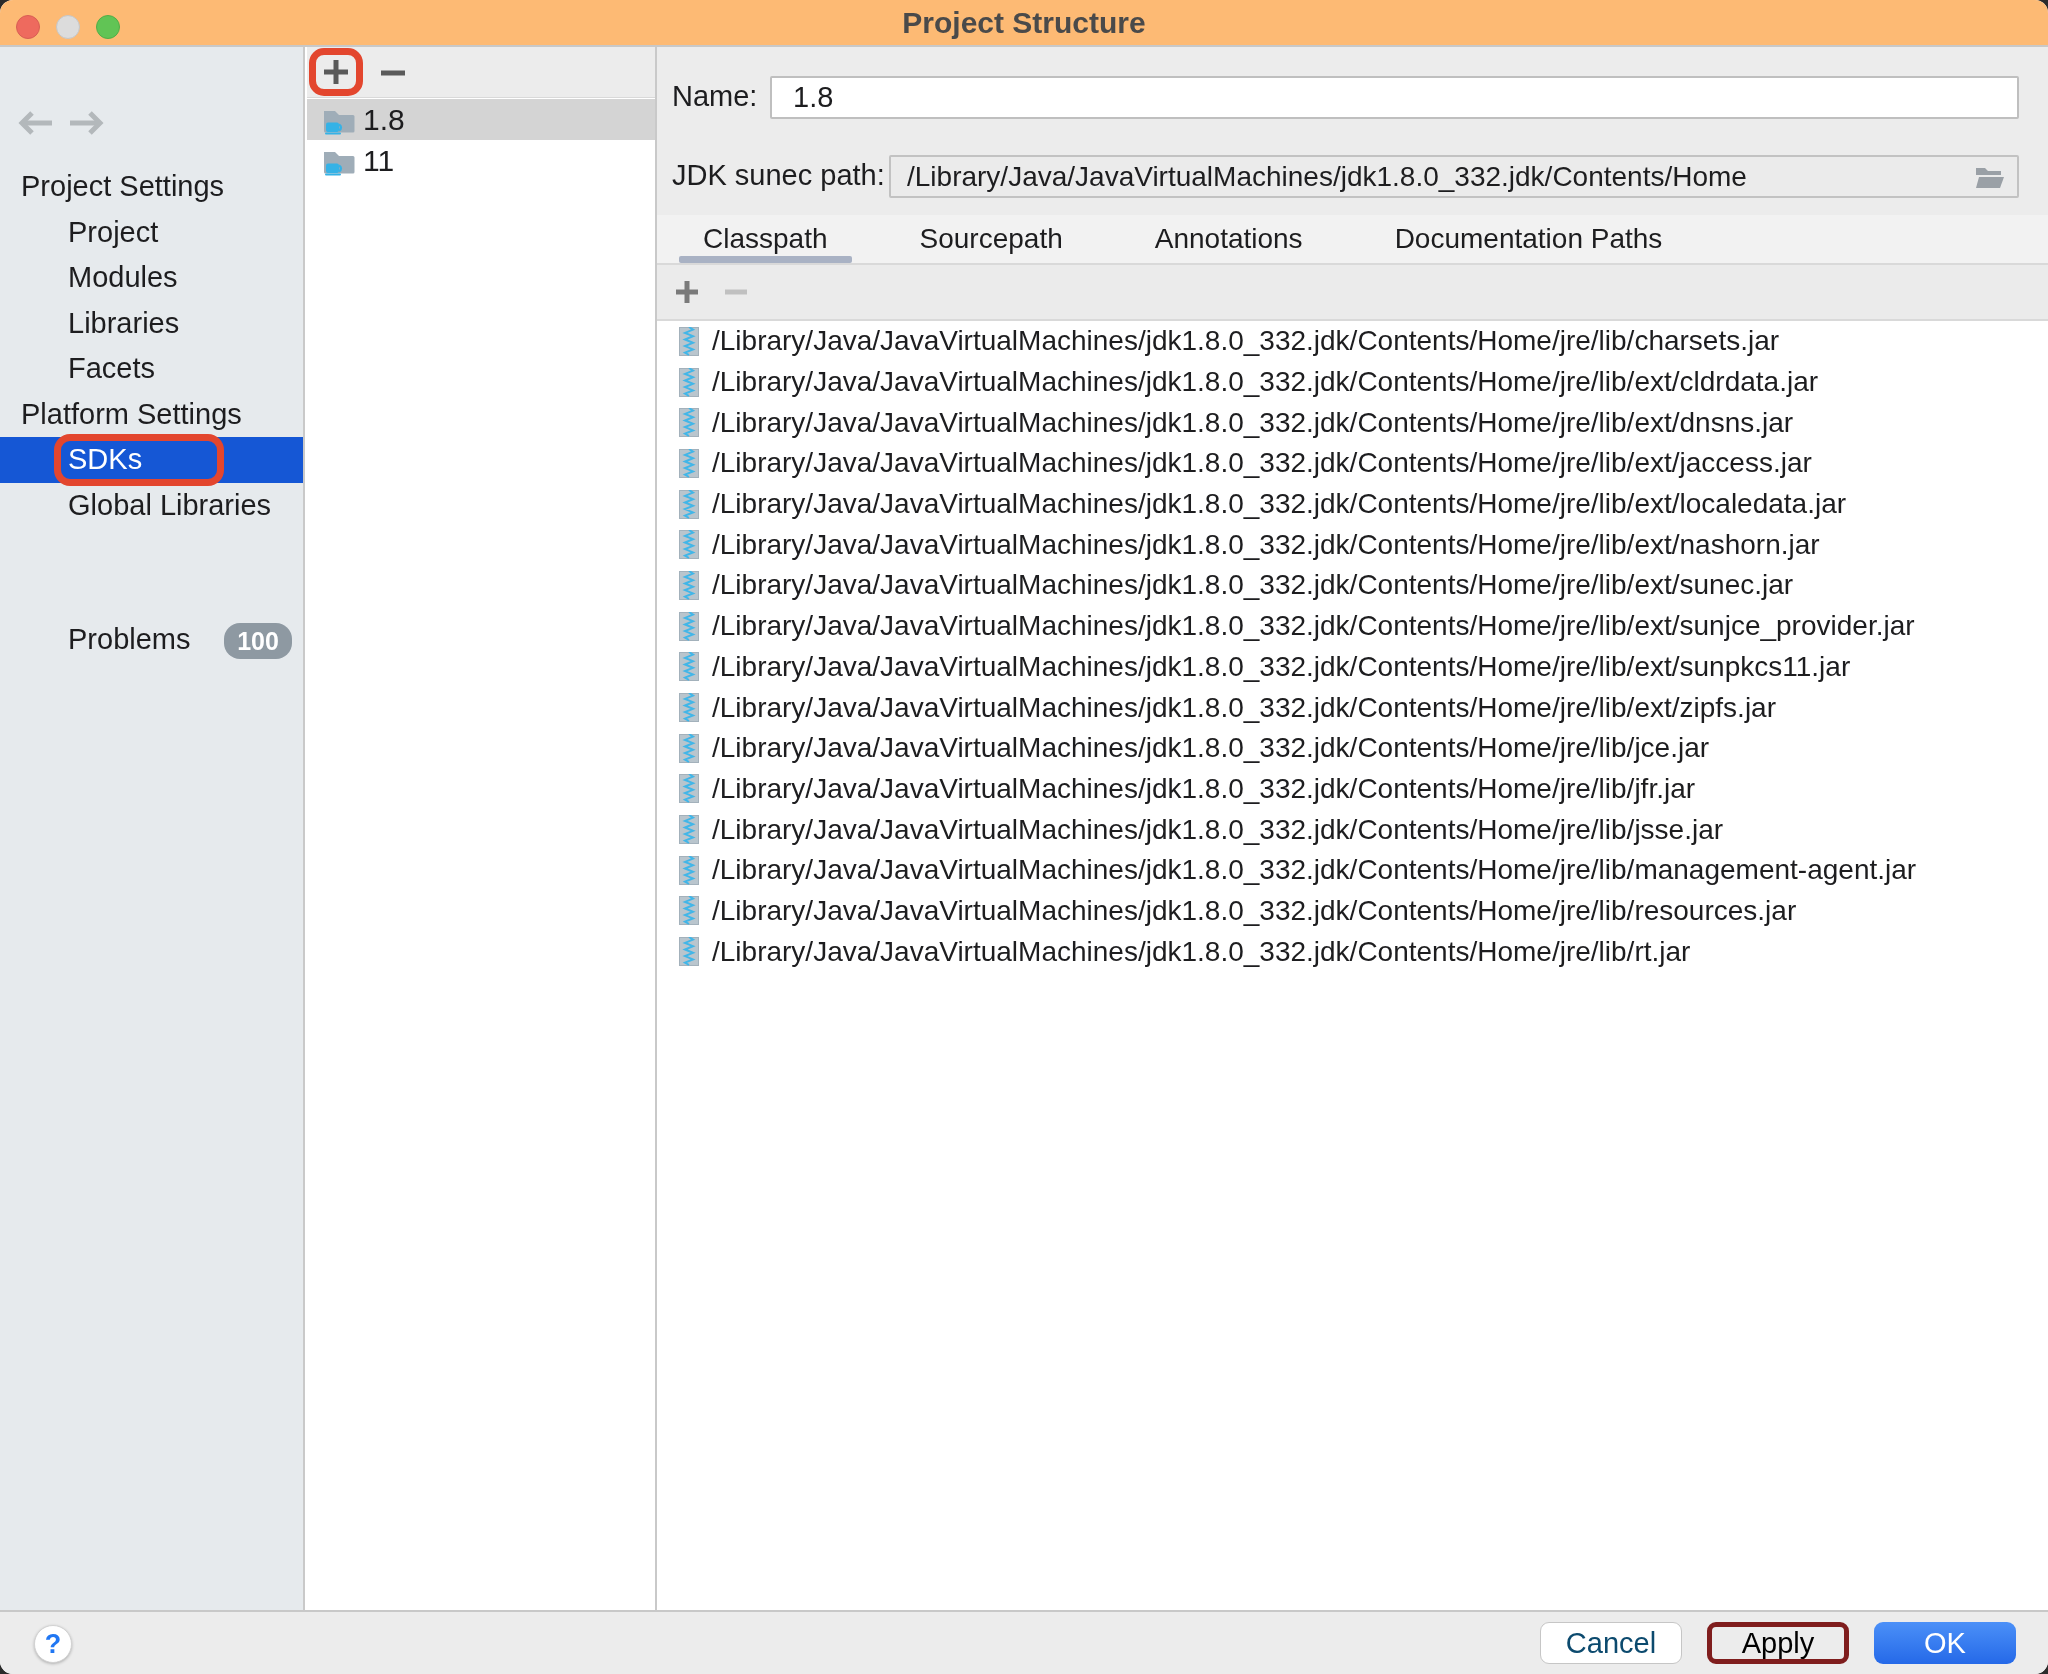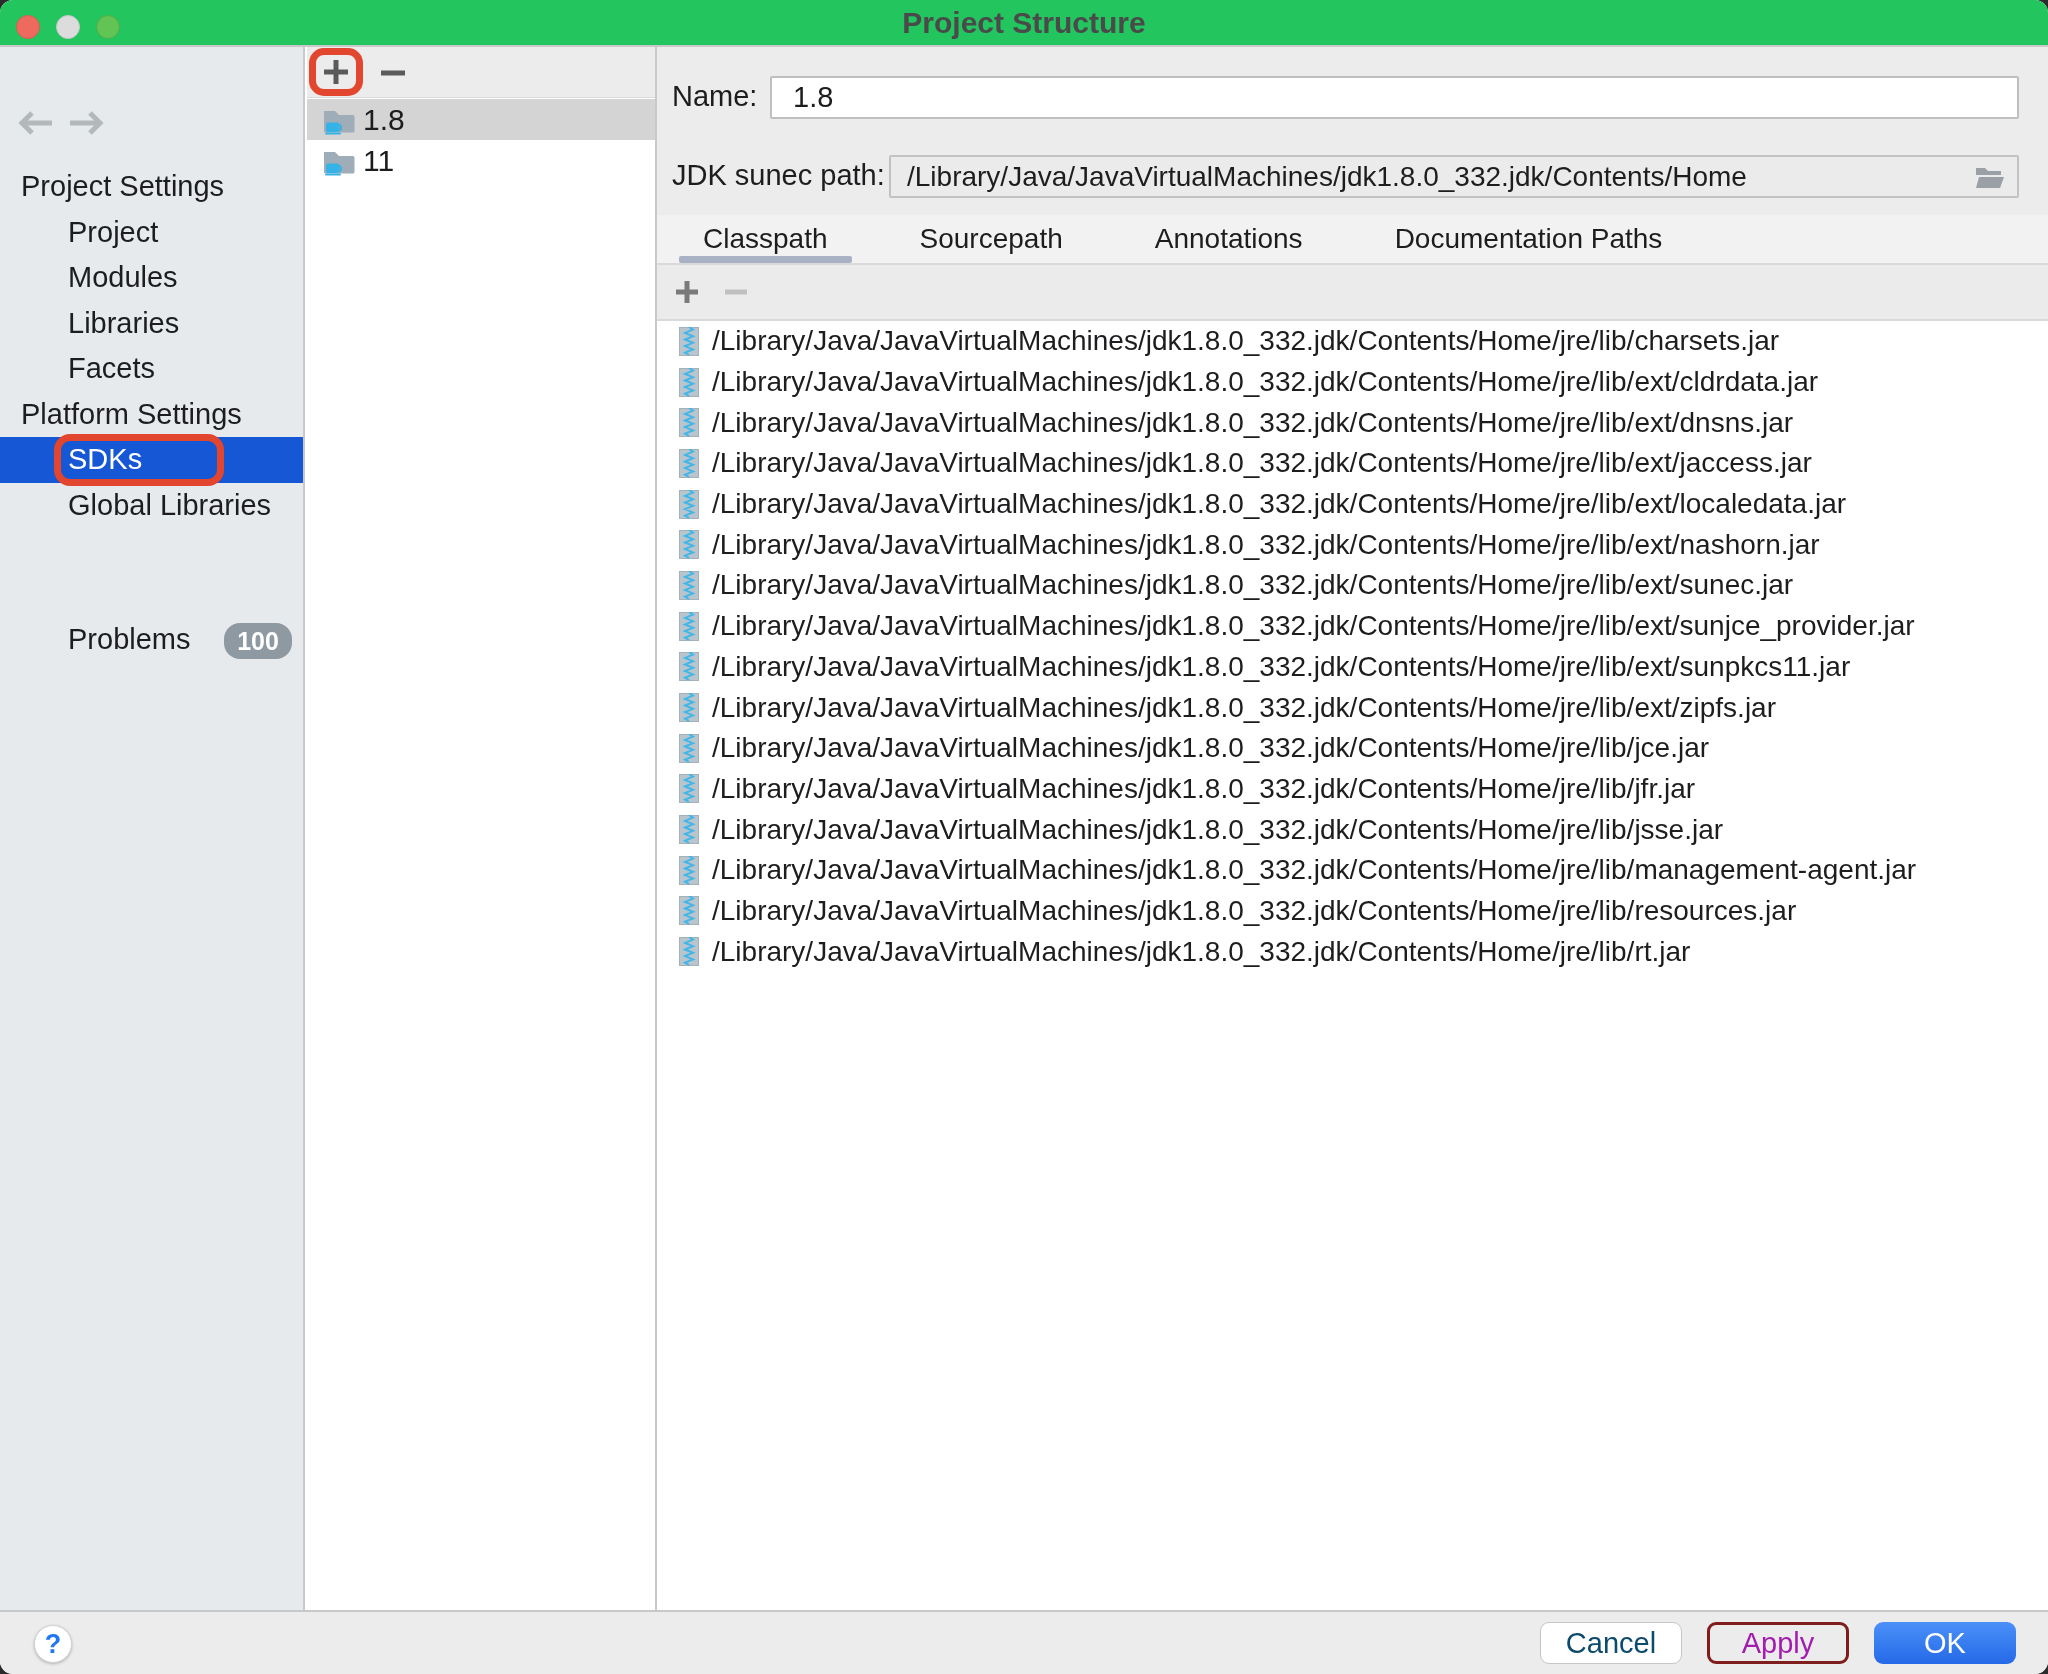--- a/index.html
+++ b/index.html
@@ -1,21 +1,21 @@
 <!DOCTYPE html>
 <html style="--selection-blue: #1557d5; --annotation-red: #e3462e; --tab-underline: #a9b2c4; --badge-gray: #8e99a2; --selected-row-gray: #d4d4d4; --ok-blue: #2f72ee; --jar-icon-blue: #41b6e8;"><head>
 <meta charset="utf-8">
 <style>
   html,body{margin:0;padding:0;background:#2b2b2b;}
   *{box-sizing:border-box;}
   body{width:2048px;height:1674px;position:relative;font-family:"Liberation Sans","DejaVu Sans",sans-serif;color:#1d1d1f;-webkit-font-smoothing:antialiased;}
   .window{position:absolute;inset:0;background:#fff;border-radius:13px;overflow:hidden;}
 
   
-  .titlebar{position:absolute;left:0;top:0;right:0;height:47px;background:#22c55e;border-bottom:2px solid #c8c8c8;}
+  .titlebar{position:absolute;left:0;top:0;right:0;height:47px;background:#fdba74;border-bottom:2px solid #c8c8c8;}
   .lights{position:absolute;left:16px;top:15px;display:flex;gap:16px;}
   .light{width:24px;height:24px;border-radius:50%;}
   .light.close{background:#ee6a5e;border:1px solid #d85f54;}
   .light.min{background:#dcdcdc;border:1px solid #c6c6c6;}
   .light.zoom{background:#61c455;border:1px solid #52ad47;}
   .win-title{position:absolute;left:0;right:0;top:0;height:45px;display:flex;align-items:center;justify-content:center;font-size:30px;font-weight:bold;color:#4a4a4a;}
 
   
   .main{position:absolute;left:0;top:47px;right:0;bottom:64px;}
   .sidebar{position:absolute;left:0;top:0;bottom:0;width:305px;background:#e6eaed;border-right:2px solid #c9c9c9;}
@@ -58,21 +58,21 @@
   .lt-minus{position:absolute;left:64px;top:0;height:54px;width:30px;display:flex;align-items:center;justify-content:center;}
   .jar-list{position:absolute;left:0;top:274px;right:0;bottom:0;background:#fff;overflow:hidden;}
   .jar-row{height:40.7px;display:flex;align-items:center;padding-left:22px;font-size:28px;}
   .jar-row .path{margin-left:13px;white-space:nowrap;}
 
   
   .footer{position:absolute;left:0;bottom:0;right:0;height:64px;background:#ececec;border-top:2px solid #c8c8c8;display:flex;align-items:center;justify-content:flex-end;gap:25px;padding-right:32px;}
   .help-btn{position:absolute;left:34px;top:13px;width:38px;height:38px;border-radius:50%;background:#fff;border:1px solid #d2d2d2;box-shadow:0 1px 3px rgba(0,0,0,.25);color:#2077f3;font-size:27px;font-weight:bold;display:flex;align-items:center;justify-content:center;}
   .btn{height:42px;width:142px;border-radius:9px;font-size:29px;display:flex;align-items:center;justify-content:center;cursor:default;}
   .btn.cancel{background:#fff;border:1px solid #c6c6c6;color:#0c4a6e;}
-  .btn.apply{background:#ececec;border:3px solid #7f1d1d;color:#a21caf;}
+  .btn.apply{background:#ececec;border:5px solid #7f1d1d;color:#000000;}
   .btn.ok{background:linear-gradient(180deg,#4b90f8,#2569e8);color:#fff;border:none;}
 </style>
 </head>
 <body>
 
 <div class="window">
 
   <div class="titlebar">
     <div class="lights">
       <div class="light close"></div>

